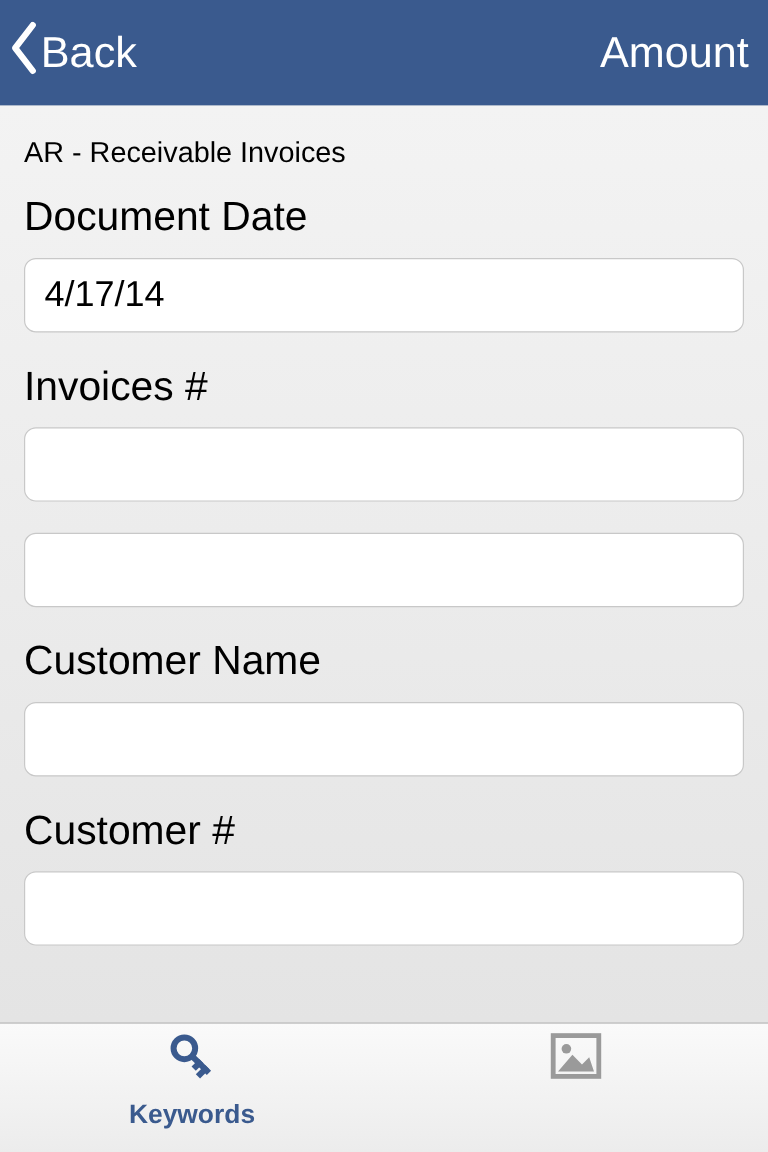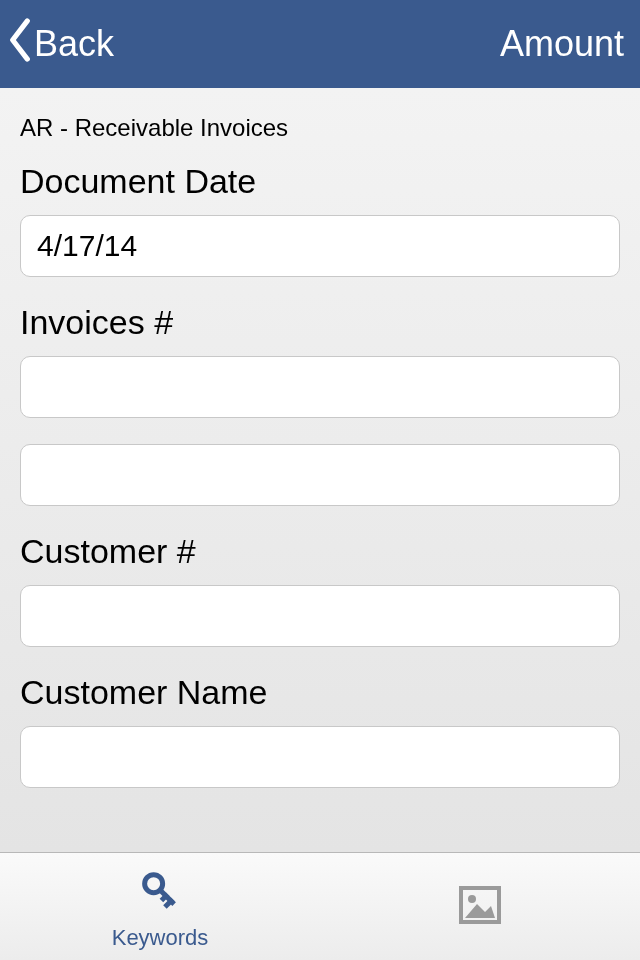--- a/index.html
+++ b/index.html
@@ -70,23 +70,23 @@
     height: 108px;
     background: linear-gradient(to bottom, #fafafa, #ececec);
     border-top: 1px solid #b8b8b8;
     display: flex;
   }
   .tab {
     flex: 1;
     display: flex;
     flex-direction: column;
     align-items: center;
-    justify-content: center;
     gap: 4px;
     cursor: pointer;
+    font-weight: bold;
   }
   .tab-label { font-size: 22px; }
   .tab.active .tab-label { color: #3a5a8e; }
   .tab.inactive .tab-label { color: #9a9a9a; }
   .tab svg { width: 54px; height: 54px; }
 </style>
 </head>
 <body>
 
 <div class="header">
@@ -114,26 +114,26 @@
   <div class="field-group">
     <label class="field-label">Invoices #</label>
     <input class="field-input" type="text" value="" style="">
   </div>
 
   <div class="field-group">
     <input class="field-input" type="text" value="" style="">
   </div>
 
   <div class="field-group">
-    <label class="field-label">Customer #</label>
+    <label class="field-label">Customer Name</label>
     <input class="field-input" type="text" value="" style="">
   </div>
 
   <div class="field-group">
-    <label class="field-label">Customer Name</label>
+    <label class="field-label">Customer #</label>
     <input class="field-input" type="text" value="" style="">
   </div>
 </div>
 
 <div class="tabbar">
   <div class="tab active">
     <span>
       <svg viewBox="0 0 54 54">
         <g transform="rotate(45 27 27)">
           <circle cx="18" cy="27" r="9" fill="none" stroke="#3a5a8e" stroke-width="5"></circle>

